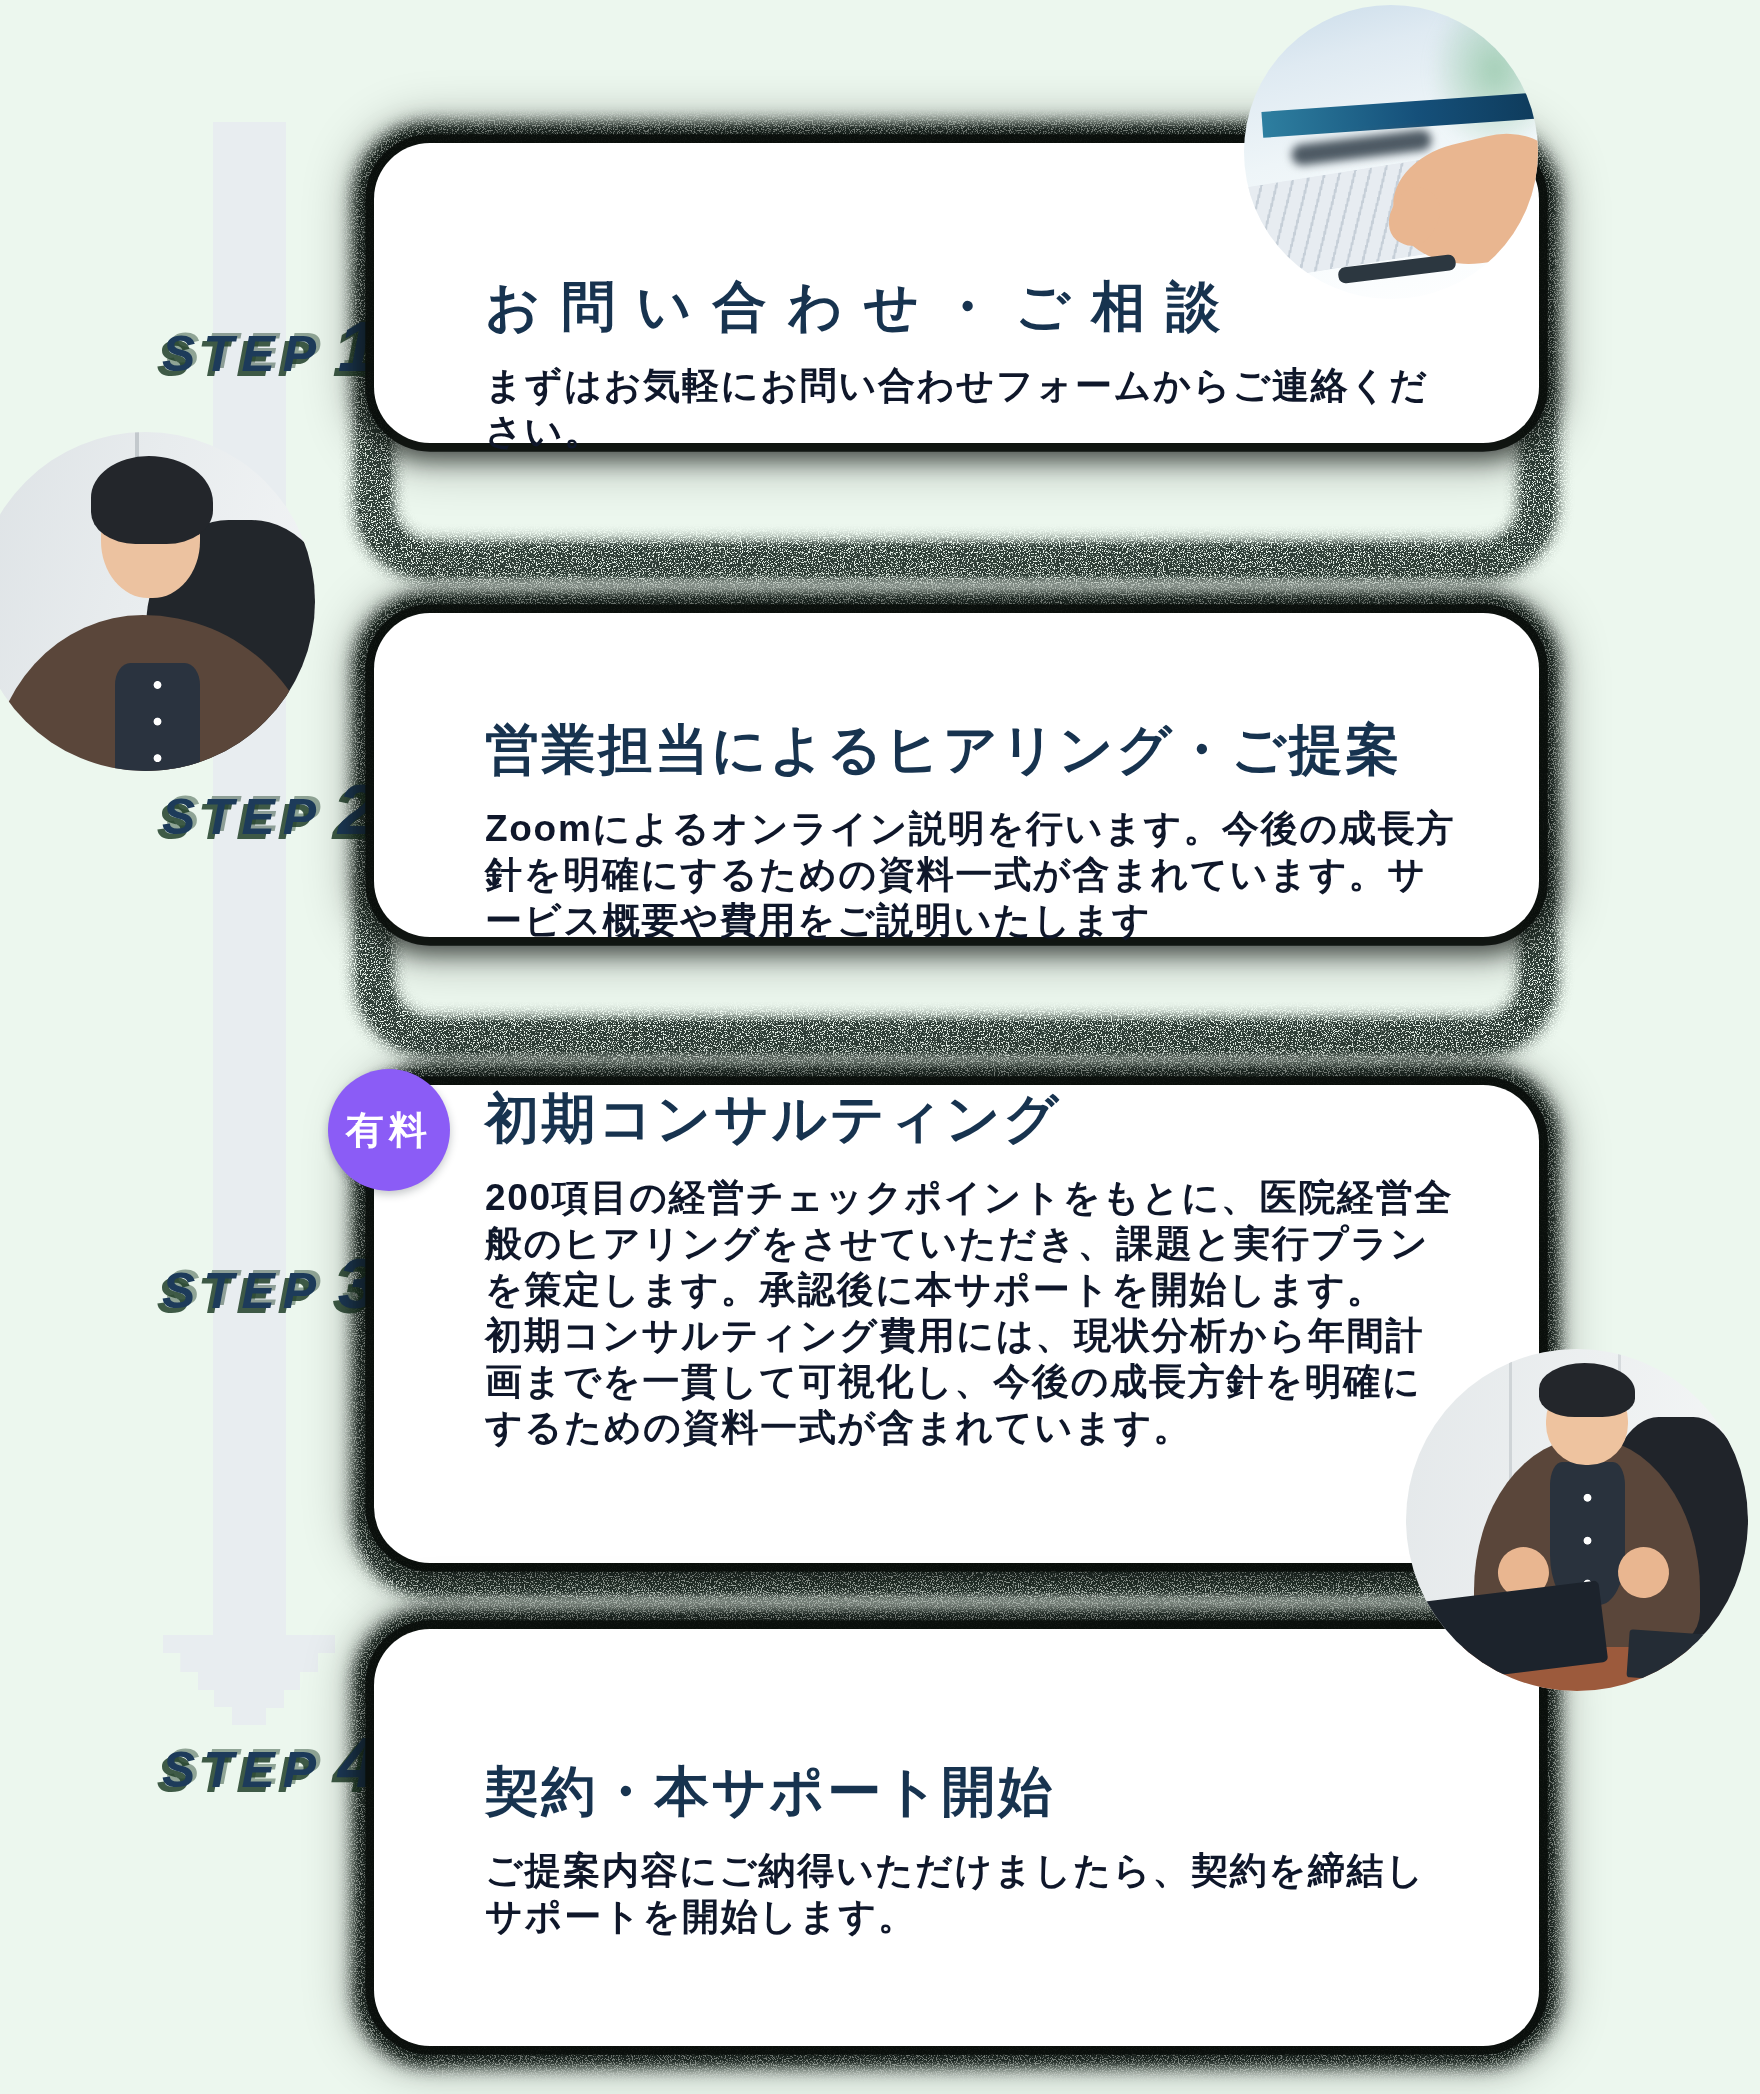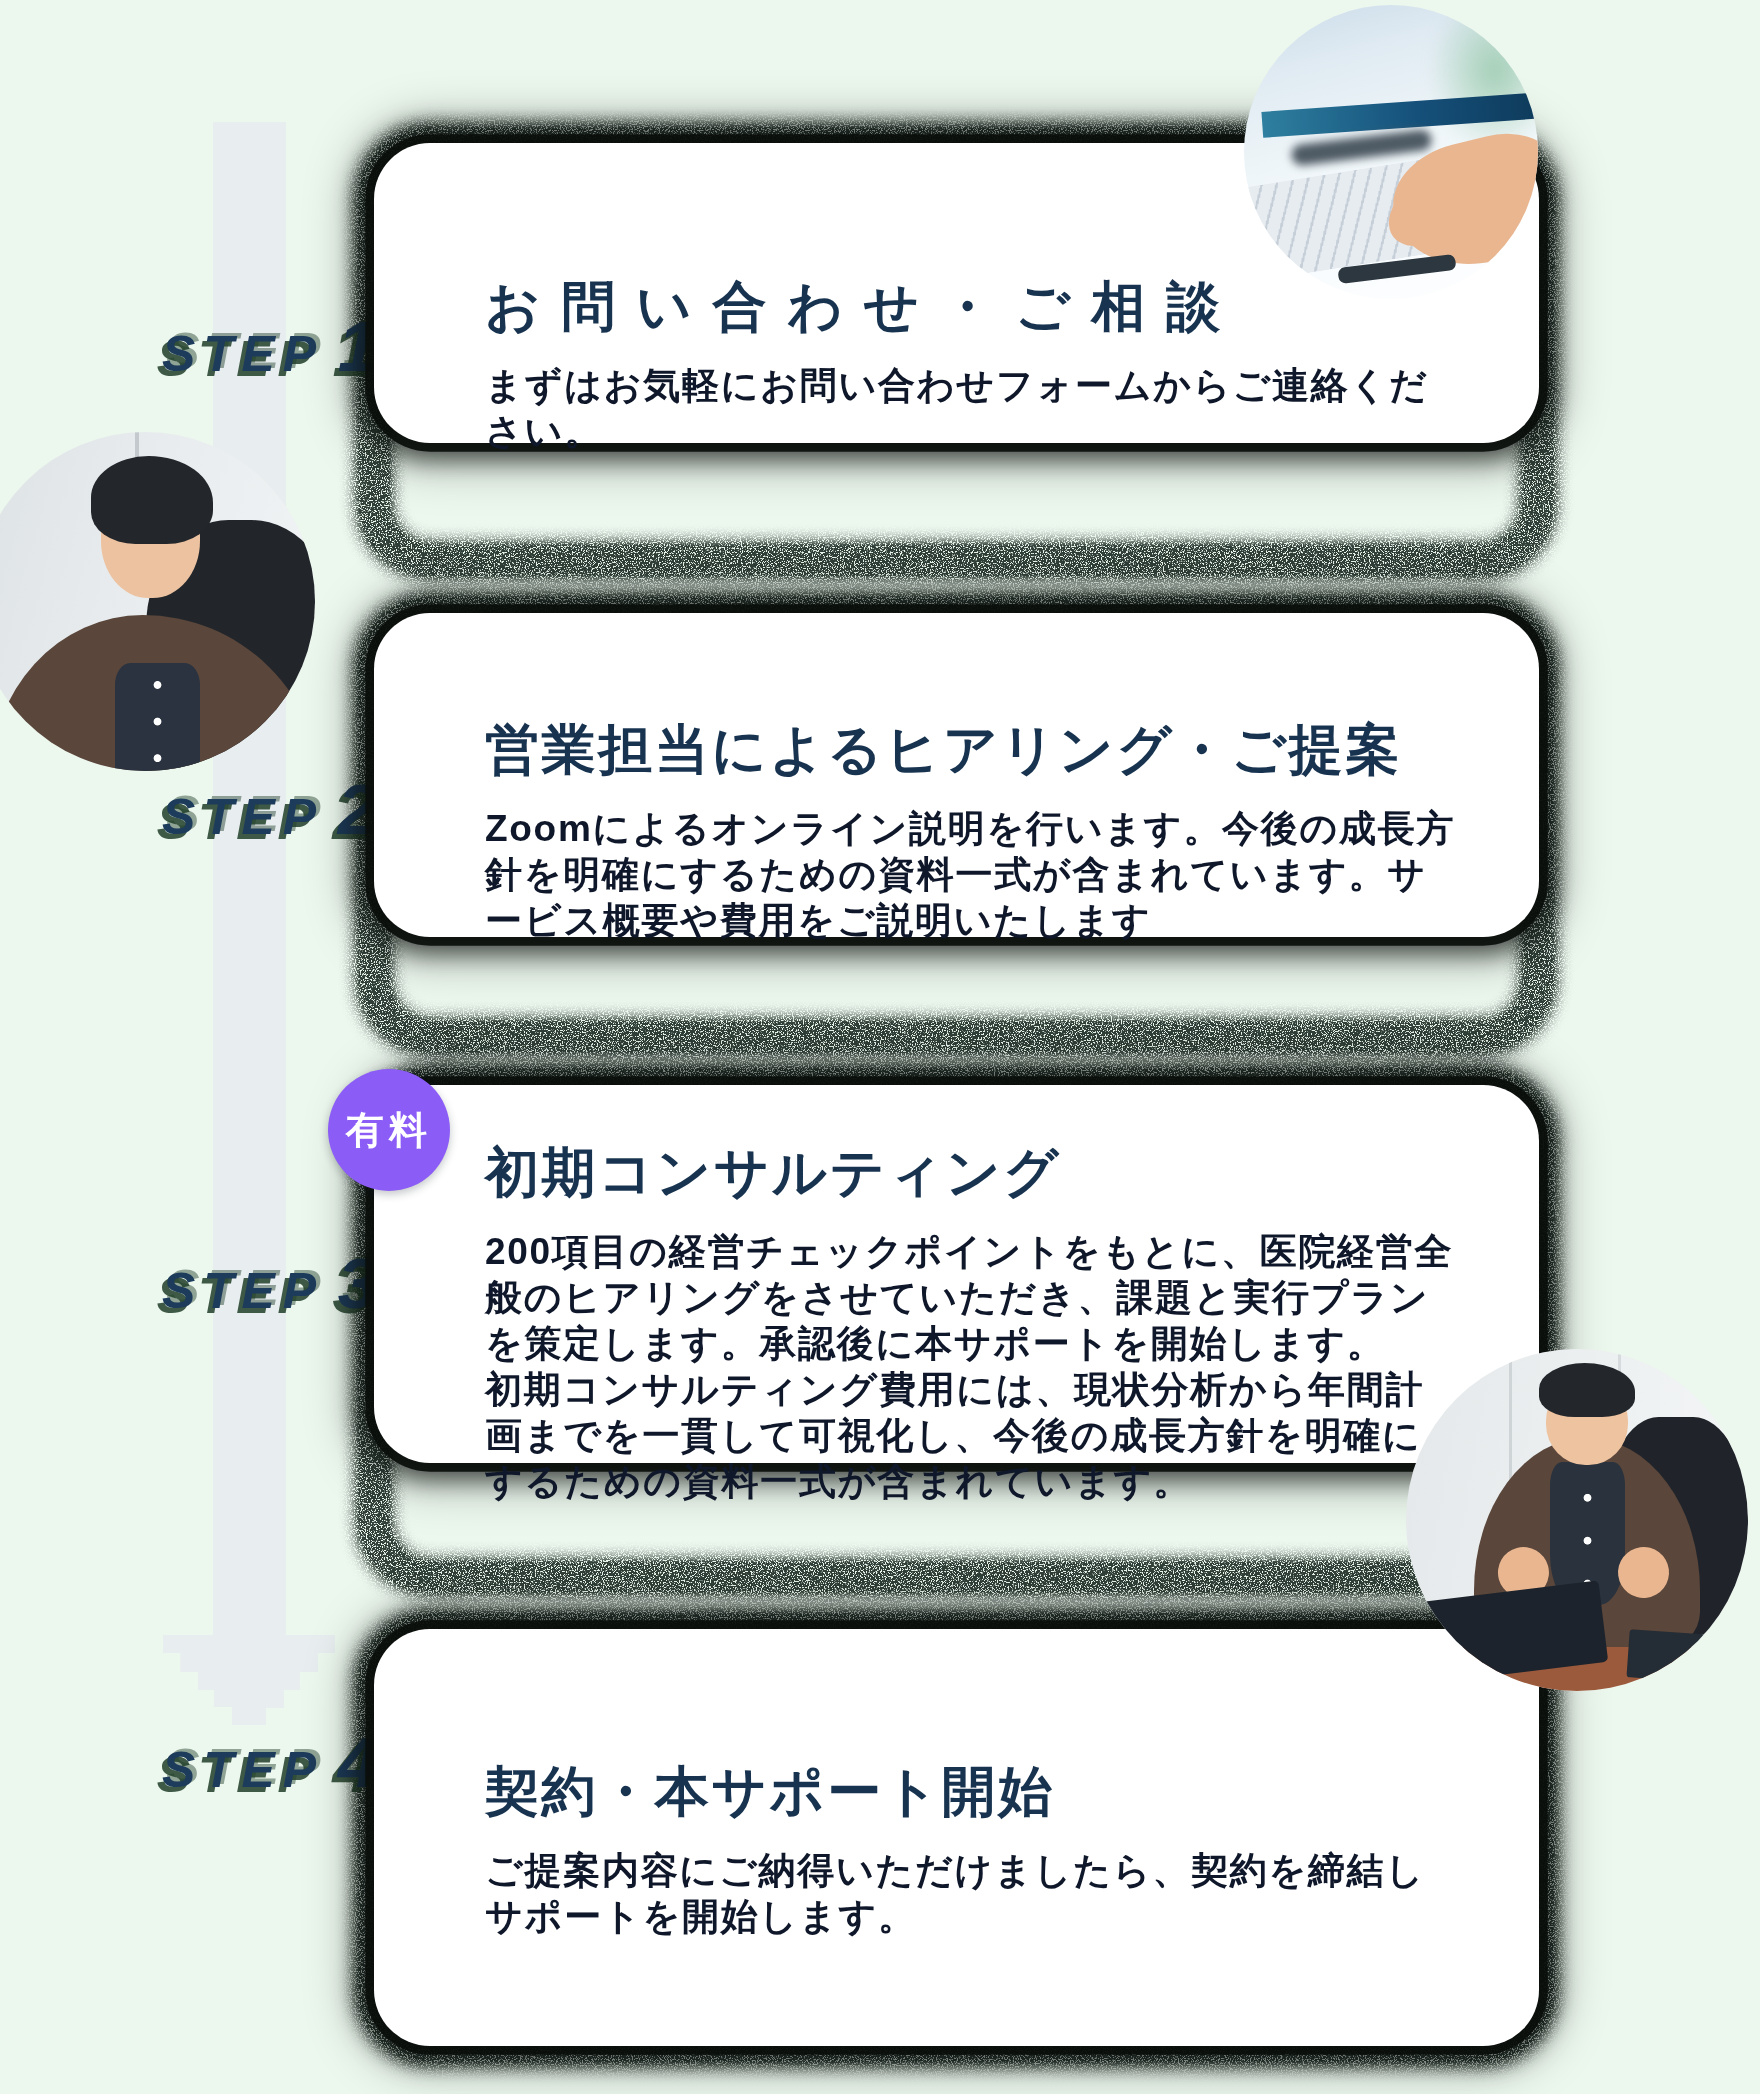--- a/index.html
+++ b/index.html
@@ -24,21 +24,21 @@
 
   
   .spray{position:absolute;left:0;top:0;z-index:2;}
 
   
   .card{position:absolute;left:374px;width:1165px;background:#ffffff;border-radius:56px;z-index:3;
     box-sizing:border-box;padding:0 78px 0 111px;
     box-shadow:0 0 0 8.7px rgba(10,14,11,.92),0 0 22.6px 17.4px rgba(10,14,11,.62),0 0 47px 24px rgba(10,14,11,.26);}
   .c1{top:143px;height:300px;padding-top:130px;}
   .c2{top:613px;height:324px;padding-top:103px;}
-  .c3{top:1085px;height:378px;padding-top:54px;}
+  .c3{top:1085px;height:478px;}
   .c4{top:1629px;height:417px;padding-top:129px;}
   .card h3{margin:0;font-size:54px;font-weight:bold;letter-spacing:2.6px;color:#17334f;line-height:1.25;}
   .c1 h3{letter-spacing:21px;}
   .card p{margin:22.6px 0 0 0;font-size:37px;line-height:46px;letter-spacing:1.7px;color:#0f172a;
           font-weight:600;white-space:pre-line;}
 
   
   .badge{position:absolute;left:328px;top:1069px;width:122px;height:122px;border-radius:50%;
     background:#8b5cf6;color:#ffffff;display:flex;align-items:center;justify-content:center;
     font-size:38px;font-weight:bold;letter-spacing:5.2px;z-index:7;box-shadow:0 3.5px 8.7px rgba(20,30,40,.25);}

